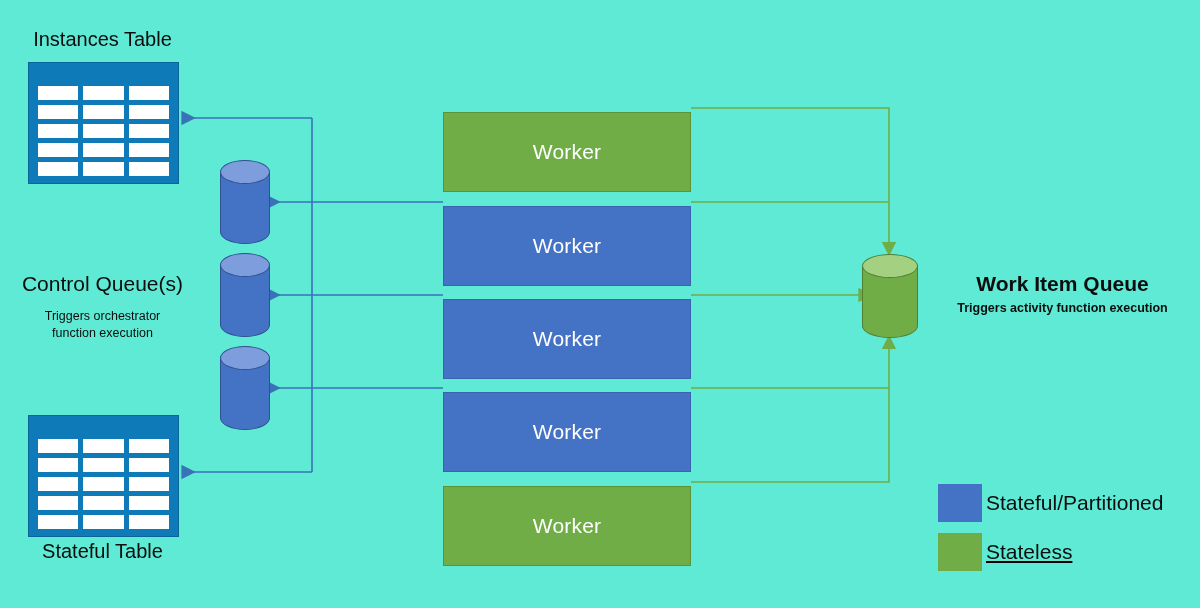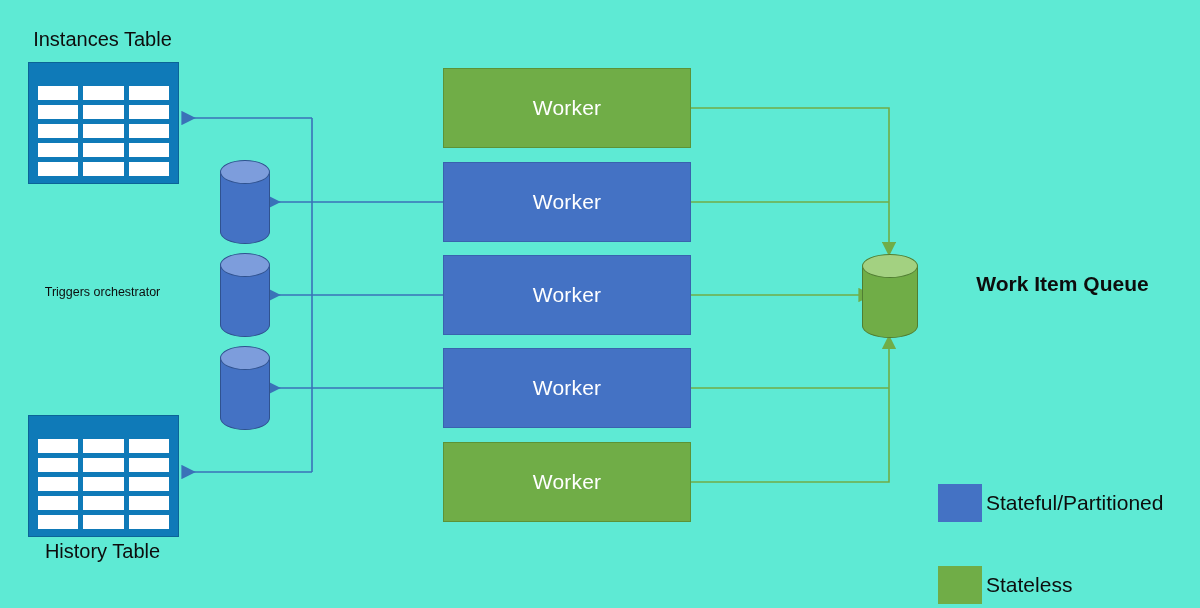--- a/index.html
+++ b/index.html
@@ -93,20 +93,21 @@
 
   
   .worker {
     box-sizing: border-box;
     display: flex;
     align-items: center;
     justify-content: center;
     color: #ffffff;
     font-size: 21px;
     letter-spacing: .2px;
+    margin-top: 44px;
   }
   .worker.green { background: #70AD47; border: 1px solid #5C9337; }
   .worker.blue  { background: #4472C4; border: 1px solid #3963AE; }
 
   
   .label-title {
     font-size: 21px;
     color: #0d0d0d;
     text-align: center;
     white-space: nowrap;
@@ -217,41 +218,43 @@
       <div class="table-cell"></div>
       <div class="table-cell"></div>
       <div class="table-cell"></div>
       <div class="table-cell"></div>
       <div class="table-cell"></div>
       <div class="table-cell"></div>
       <div class="table-cell"></div>
       <div class="table-cell"></div>
     </div>
   </div>
-  <div class="abs table-caption" style="left:0; top:540px; width:205px;">History Table</div>
+  <div class="abs table-caption" style="left:0; top:540px; width:205px;">Stateful Table</div>
 
   <div class="cyl blue" style="left:220px; top:160px; width:50px; height:84px;">
     <div class="cyl-bottom-cap" style="top:60px; width:50px; height:24px;"></div>
     <div class="cyl-body" style="top:12px; width:50px; height:60px;"></div>
     <div class="cyl-top" style="top:0; width:50px; height:24px;"></div>
   </div>
   <div class="cyl blue" style="left:220px; top:253px; width:50px; height:84px;">
     <div class="cyl-bottom-cap" style="top:60px; width:50px; height:24px;"></div>
     <div class="cyl-body" style="top:12px; width:50px; height:60px;"></div>
     <div class="cyl-top" style="top:0; width:50px; height:24px;"></div>
   </div>
   <div class="cyl blue" style="left:220px; top:346px; width:50px; height:84px;">
     <div class="cyl-bottom-cap" style="top:60px; width:50px; height:24px;"></div>
     <div class="cyl-body" style="top:12px; width:50px; height:60px;"></div>
     <div class="cyl-top" style="top:0; width:50px; height:24px;"></div>
   </div>
 
   <div class="abs" style="left:0; top:272px; width:205px;">
+    <div class="label-title">Control Queue(s)</div>
     <div class="label-sub" style="margin-top:12px;">
       <div>Triggers orchestrator</div>
+      <div>function execution</div>
     </div>
   </div>
 
   <div class="abs worker green" style="left:443px; top:68px; width:248px; height:80px;">
     <span>Worker</span>
   </div>
   <div class="abs worker blue" style="left:443px; top:162px; width:248px; height:80px;">
     <span>Worker</span>
   </div>
   <div class="abs worker blue" style="left:443px; top:255px; width:248px; height:80px;">
@@ -265,24 +268,25 @@
   </div>
 
   <div class="cyl green" style="left:862px; top:254px; width:56px; height:84px;">
     <div class="cyl-bottom-cap" style="top:60px; width:56px; height:24px;"></div>
     <div class="cyl-body" style="top:12px; width:56px; height:60px;"></div>
     <div class="cyl-top" style="top:0; width:56px; height:24px;"></div>
   </div>
 
   <div class="abs" style="left:930px; top:272px; width:265px;font-weight:bold;">
     <div class="label-title">Work Item Queue</div>
+    <div class="label-sub" style="margin-top:4px;">Triggers activity function execution</div>
   </div>
 
   <div class="legend-row" style="left:938px; top:484px;">
     <div class="legend-swatch blue"></div>
     <div class="legend-text">Stateful/Partitioned</div>
   </div>
-  <div class="legend-row" style="left:938px; top:566px;">
+  <div class="legend-row" style="left:938px; top:533px;text-decoration:underline;">
     <div class="legend-swatch green"></div>
     <div class="legend-text">Stateless</div>
   </div>
 
 </div>
 
 </body></html>

